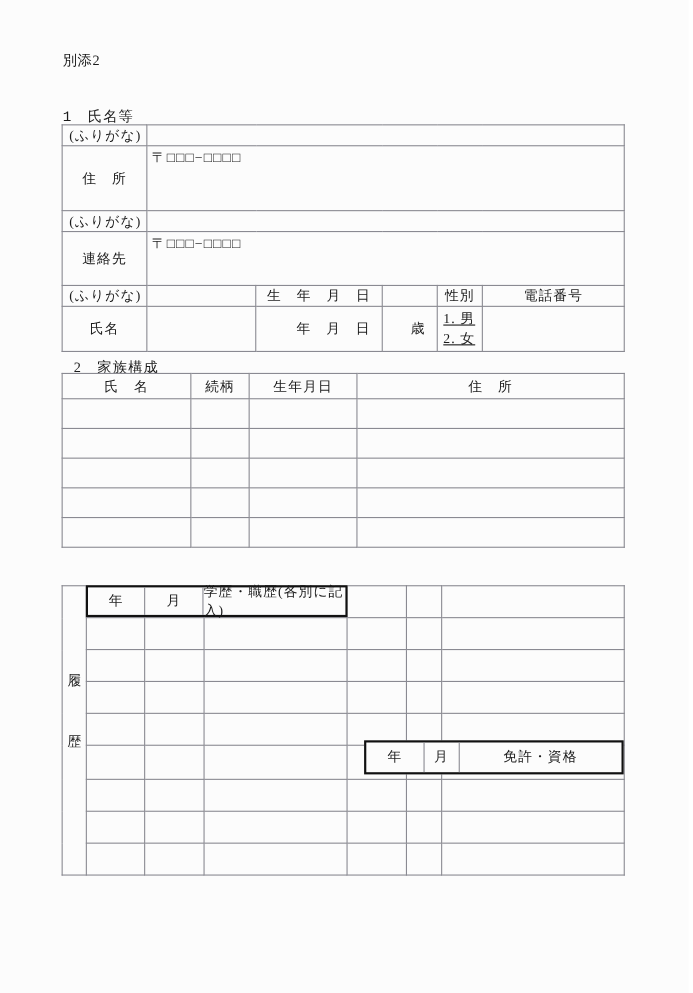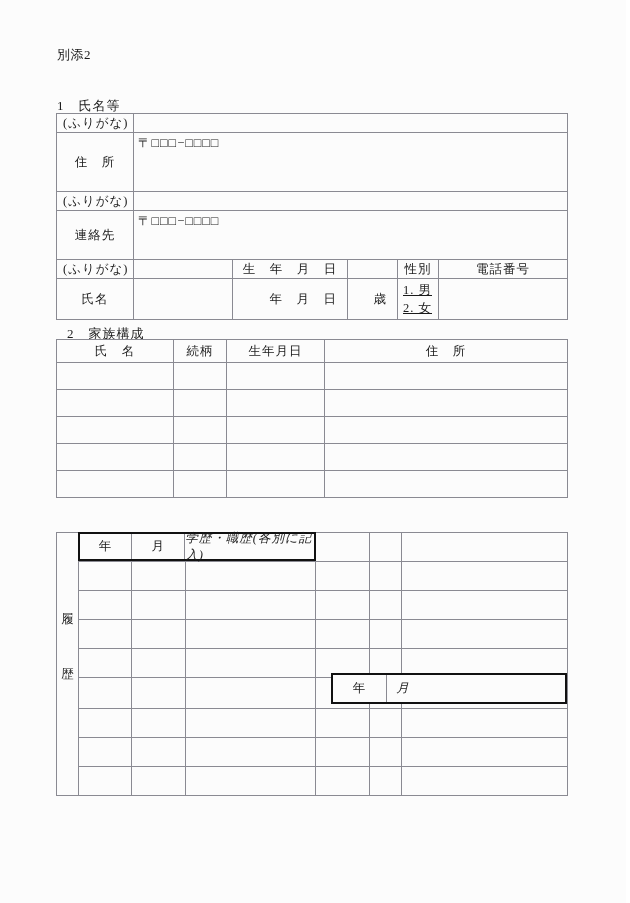--- a/index.html
+++ b/index.html
@@ -97,42 +97,42 @@
   .thick .cell {
     height: 100%;
     display: flex;
     align-items: center;
     justify-content: center;
     font-size: 12.5px;
     letter-spacing: 1px;
     border-right: 1px solid #8a8a92;
     box-sizing: border-box;
   }
-  .thick .cell:last-child { border-right: none; font-style: italic; }
+  .thick .cell:last-child { border-right: none; }
 
   
   .vert-label {
     position: absolute;
     display: flex;
     flex-direction: column;
     align-items: center;
     justify-content: space-around;
     font-size: 12.5px;
     pointer-events: none;
   }
   .vert-label span { line-height: 1; }
 </style>
 </head>
 <body>
 
 <div class="page">
 
   <div class="doc-ref">別添2</div>
 
-  <div class="sec-head" style="left:57px; top:97px;">
+  <div class="sec-head" style="left:57px; top:97px;font-family:Liberation Mono, monospace;">
     <span class="num">1</span><span>氏名等</span>
   </div>
 
   <table class="grid" style="left:56px; top:113px; width:511px;">
     <colgroup>
       <col style="width:77px">
         <col style="width:99px">
         <col style="width:115px">
       <col style="width:50px">
         <col style="width:41px">
@@ -326,15 +326,16 @@
 
   <div class="thick" style="left:78px; top:532px; width:238px; height:29px;">
     <div class="cell" style="width:53px;">年</div>
     <div class="cell" style="width:54px;">月</div>
     <div class="cell" style="width:131px;">学歴・職歴(各別に記入)</div>
   </div>
 
   <div class="thick" style="left:331px; top:673px; width:236px; height:31px;">
     <div class="cell" style="width:54px;">年</div>
     <div class="cell" style="width:32px;">月</div>
+    <div class="cell" style="width:150px;">免許・資格</div>
   </div>
 
 </div>
 
 </body></html>

